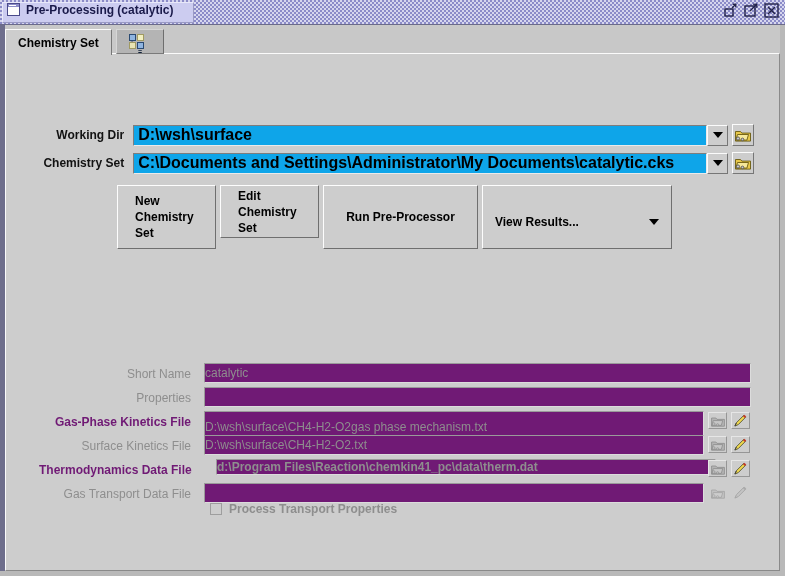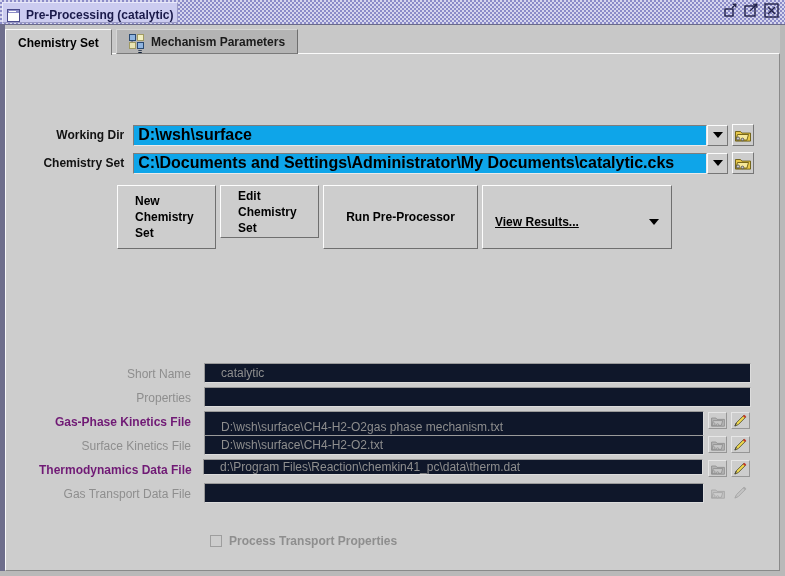--- a/index.html
+++ b/index.html
@@ -20,24 +20,24 @@
   .titlebar {
     position: absolute; left: 0; top: 0;
     width: 785px; height: 25px;
     background:
       repeating-conic-gradient(#8b8bc8 0% 25%, #d6d6ee 0% 50%) 0 0 / 4px 4px;
     border-bottom: 1px solid #6b6b8a;
     box-sizing: border-box;
     display: flex; align-items: center;
   }
   .title-left {
-    display: flex; align-items: flex-end;
+    display: flex; align-items: flex-start;
     height: 21px;
     background: #ccccf0;
-    padding: 0 4px 0 4px;
+    padding: 0 20px 0 4px;
     margin-left: 2px;
     border: 1px solid #9a9ac4;
     border-top-color: #e8e8fa;
     border-left-color: #e8e8fa;
     box-sizing: border-box;
   }
   .win-icon {
     width: 13px; height: 13px;
     background: #fdfdfd;
     border: 1px solid #4a4a8a;
@@ -218,39 +218,38 @@
     padding-left: 17px;
     line-height: 16px;
   }
   .btn-c {
     display: flex; align-items: center; justify-content: center;
   }
   .btn-dd {
     display: flex; align-items: center;
     padding: 10px 12px 0 12px;
     justify-content: space-between;
-    text-decoration: underline;
   }
 
   
   .dlbl {
     position: absolute;
     font-size: 12px; color: #8e8e8e;
     text-align: right;
     white-space: nowrap;
   }
   .dlbl.req { font-weight: bold; color: #701a75; }
   .dtxt {
     position: absolute;
-    background: #0f172a;
+    background: #701a75;
     border: 1px solid #9a9a9a;
     border-right-color: #dcdcdc;
     border-bottom-color: #dcdcdc;
     font-size: 12px; color: #8e8e8e;
-    padding-left: 16px;
+    padding-left: 0;
     display: flex; align-items: center;
     box-sizing: border-box;
     overflow: hidden; white-space: nowrap;
   }
   .minibtn {
     position: absolute;
     width: 19px; height: 17px;
     background: #cdcdcd;
     border: 1px solid #e6e6e6;
     border-right-color: #969696;
@@ -317,21 +316,20 @@
     <div class="tab active">
       <span>Chemistry Set</span>
     </div>
     <div class="tab inactive">
       <span class="tab-icon">
         <span class="tq tq1"><span class="tq-sym">+</span></span>
         <span class="tq tq2"></span>
         <span class="tq tq3"></span>
         <span class="tq tq4"><span class="tq-sym">=</span></span>
       </span>
-      <span>Mechanism Parameters</span>
     </div>
   </div>
 
   <div class="panel">
 
     <div class="row" style="left:33px; top:70px; width:715px; height:22px;">
       <span class="lbl" style="width:86px;">Working Dir</span>
       <span class="txt" style="width:580px; height:21px; margin-left:9px;">D:\wsh\surface</span>
       <span class="arrowbtn">
         <span class="caret"></span>
@@ -419,21 +417,21 @@
     </div>
     <div class="minibtn" style="left:725px; top:382px;">
       <svg width="13" height="13" viewBox="0 0 14 14">
         <path d="M1 13 L2.6 9.4 L10.4 1.6 L12.4 3.6 L4.6 11.4 Z" fill="#f0d84c" stroke="#4a4a2a" stroke-width="0.9"></path>
         <path d="M10.4 1.6 L12.4 3.6" stroke="#c23a2a" stroke-width="2.2"></path>
         <path d="M1 13 L2.6 9.4" stroke="#3a3a3a" stroke-width="0.9"></path>
       </svg>
     </div>
 
     <div class="dlbl req" style="left:33px; top:409px; width:152px;">Thermodynamics Data File</div>
-    <div class="dtxt" style="left:197px; top:405px; width:500px; height:16px;">d:\Program Files\Reaction\chemkin41_pc\data\therm.dat</div>
+    <div class="dtxt" style="left:210px; top:405px; width:500px; height:16px;font-weight:bold;">d:\Program Files\Reaction\chemkin41_pc\data\therm.dat</div>
     <div class="minibtn" style="left:702px; top:406px;">
       <svg width="14" height="12" viewBox="0 0 16 14">
         <path d="M0.5 3.5 h5 l1.4 1.6 h8.6 v8 h-15 z" fill="#b4b4b4" stroke="#8a8a8a" stroke-width="0.9"></path>
         <path d="M2.5 6.5 h11 l-1.6 5.6 h-11 z" fill="#c6c6c6" stroke="#8a8a8a" stroke-width="0.9"></path>
         <circle cx="3" cy="10.5" r="1.6" fill="#bdbdbd" stroke="#8f8f8f" stroke-width="0.8"></circle>
         <circle cx="7.5" cy="11.4" r="1.3" fill="#bdbdbd" stroke="#8f8f8f" stroke-width="0.8"></circle>
       </svg>
     </div>
     <div class="minibtn" style="left:725px; top:406px;">
       <svg width="13" height="13" viewBox="0 0 14 14">
@@ -453,19 +451,19 @@
         <circle cx="7.5" cy="11.4" r="1.3" fill="#c6c6c6" stroke="#a5a5a5" stroke-width="0.8"></circle>
       </svg>
     </div>
     <div class="minibtn off" style="left:725px; top:430px;">
       <svg width="13" height="13" viewBox="0 0 14 14">
         <path d="M1 13 L2.6 9.4 L10.4 1.6 L12.4 3.6 L4.6 11.4 Z" fill="#c4c4c4" stroke="#a0a0a0" stroke-width="0.9"></path>
         <path d="M10.4 1.6 L12.4 3.6" stroke="#aaaaaa" stroke-width="2.2"></path>
       </svg>
     </div>
 
-    <div class="chkrow" style="left:204px; top:448px;margin-top:32px;">
+    <div class="chkrow" style="left:204px; top:448px;">
       <span class="chkbox"></span>
       <span class="chklbl">Process Transport Properties</span>
     </div>
 
   </div>
 </div>
 
 </body></html>

